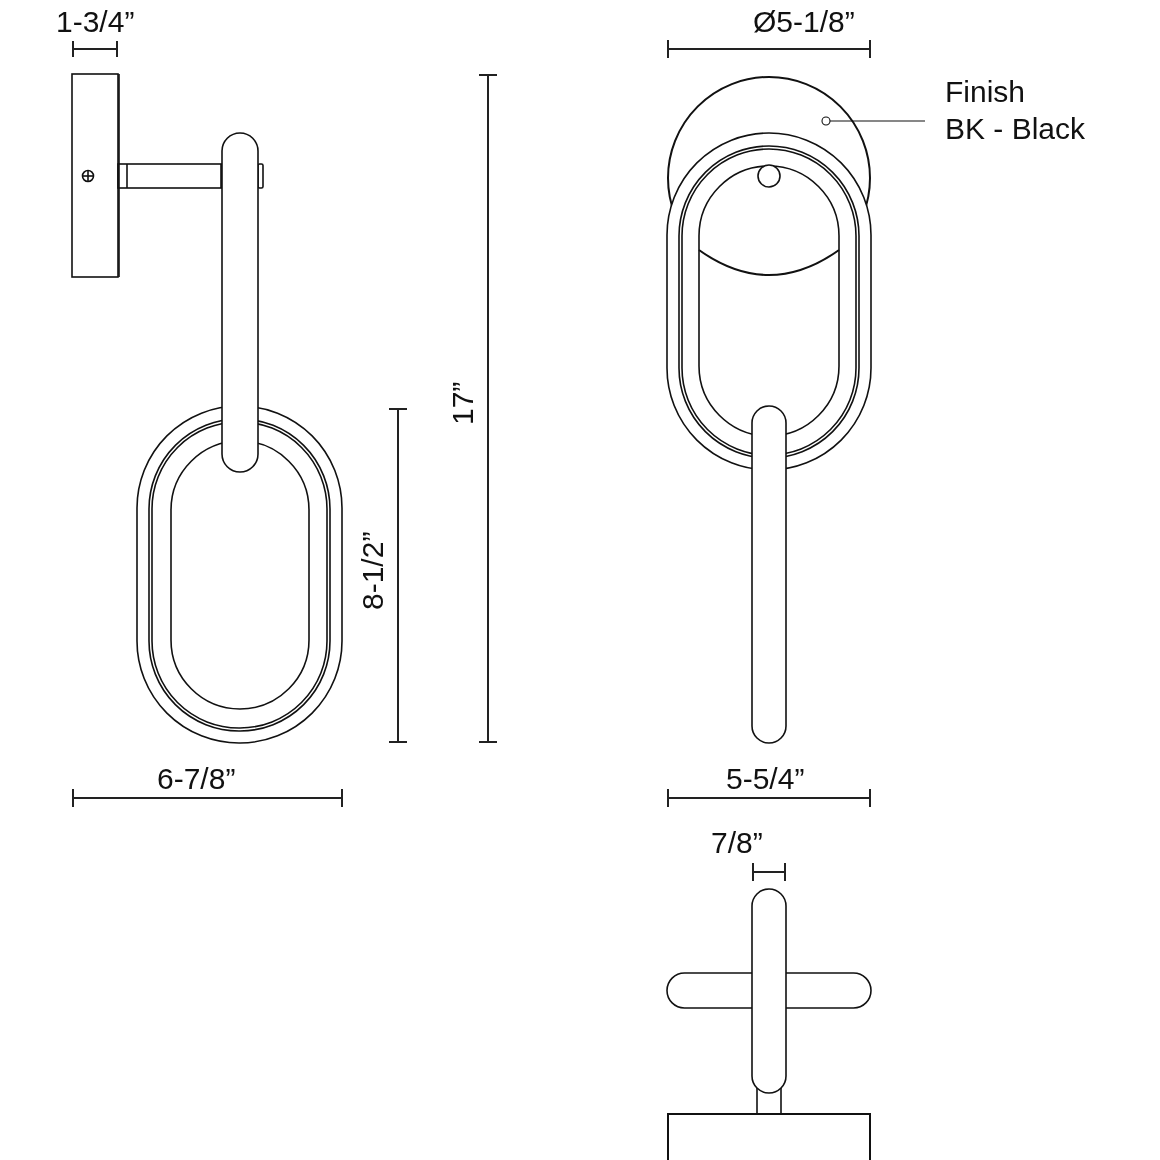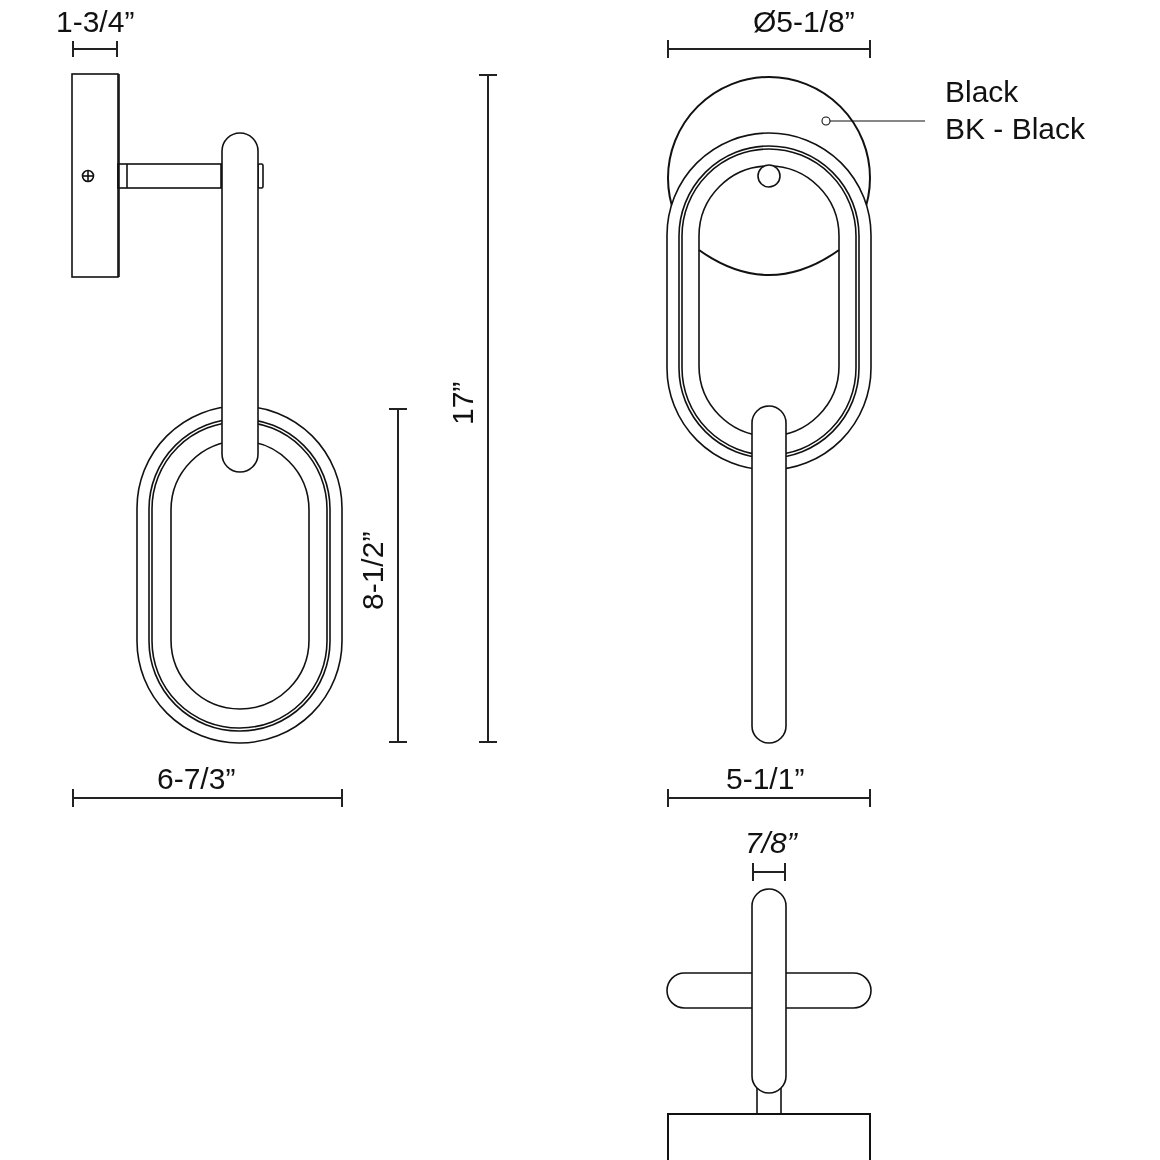--- a/index.html
+++ b/index.html
@@ -131,22 +131,22 @@
     <rect class="o" x="668" y="1114" width="202" height="50" style="stroke-width:2"></rect>
   </g>
 </svg>
 
 <div class="lbl" style="left:56px; top:7px;">1-3/4”</div>
 
 <div class="lbl vert" style="left:448px; top:425px;">17”</div>
 
 <div class="lbl vert" style="left:358px; top:610px;">8-1/2”</div>
 
-<div class="lbl" style="left:157px; top:764px;">6-7/3”</div>
+<div class="lbl" style="left:157px; top:764px;">6-7/8”</div>
 
 <div class="lbl" style="left:720px; top:7px;margin-left:33px;">Ø5-1/8”</div>
 
-<div class="lbl" style="left:945px; top:77px;">Black</div>
+<div class="lbl" style="left:945px; top:77px;">Finish</div>
 <div class="lbl" style="left:945px; top:114px;">BK - Black</div>
 
-<div class="lbl" style="left:726px; top:764px;">5-1/1”</div>
+<div class="lbl" style="left:726px; top:764px;">5-5/4”</div>
 
-<div class="lbl" style="left:745px; top:828px;font-style:italic;">7/8”</div>
+<div class="lbl" style="left:711px; top:828px;">7/8”</div>
 
 </body></html>

